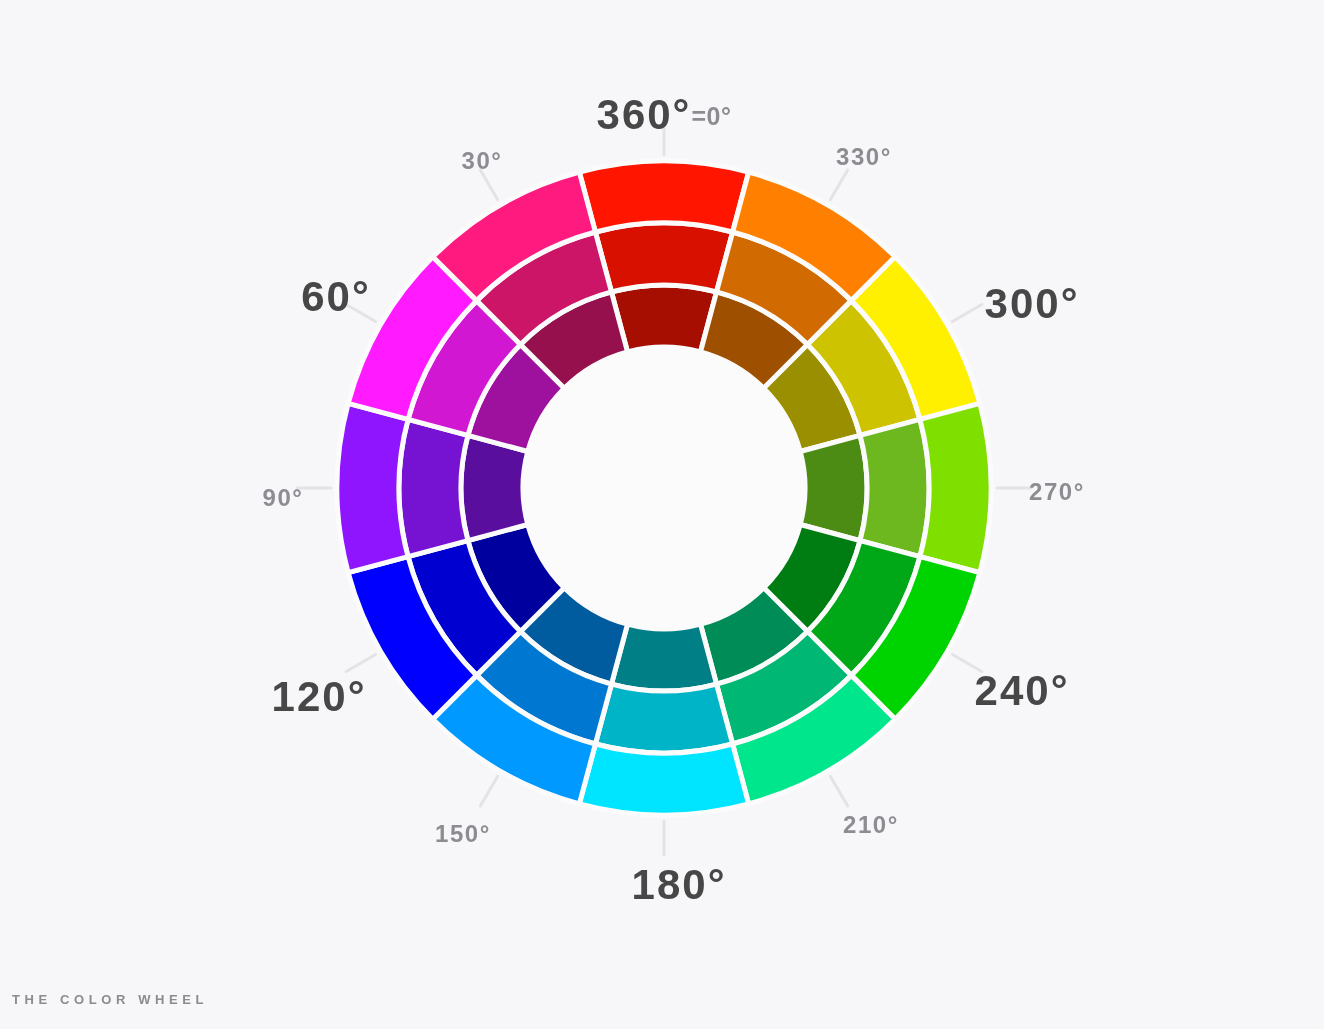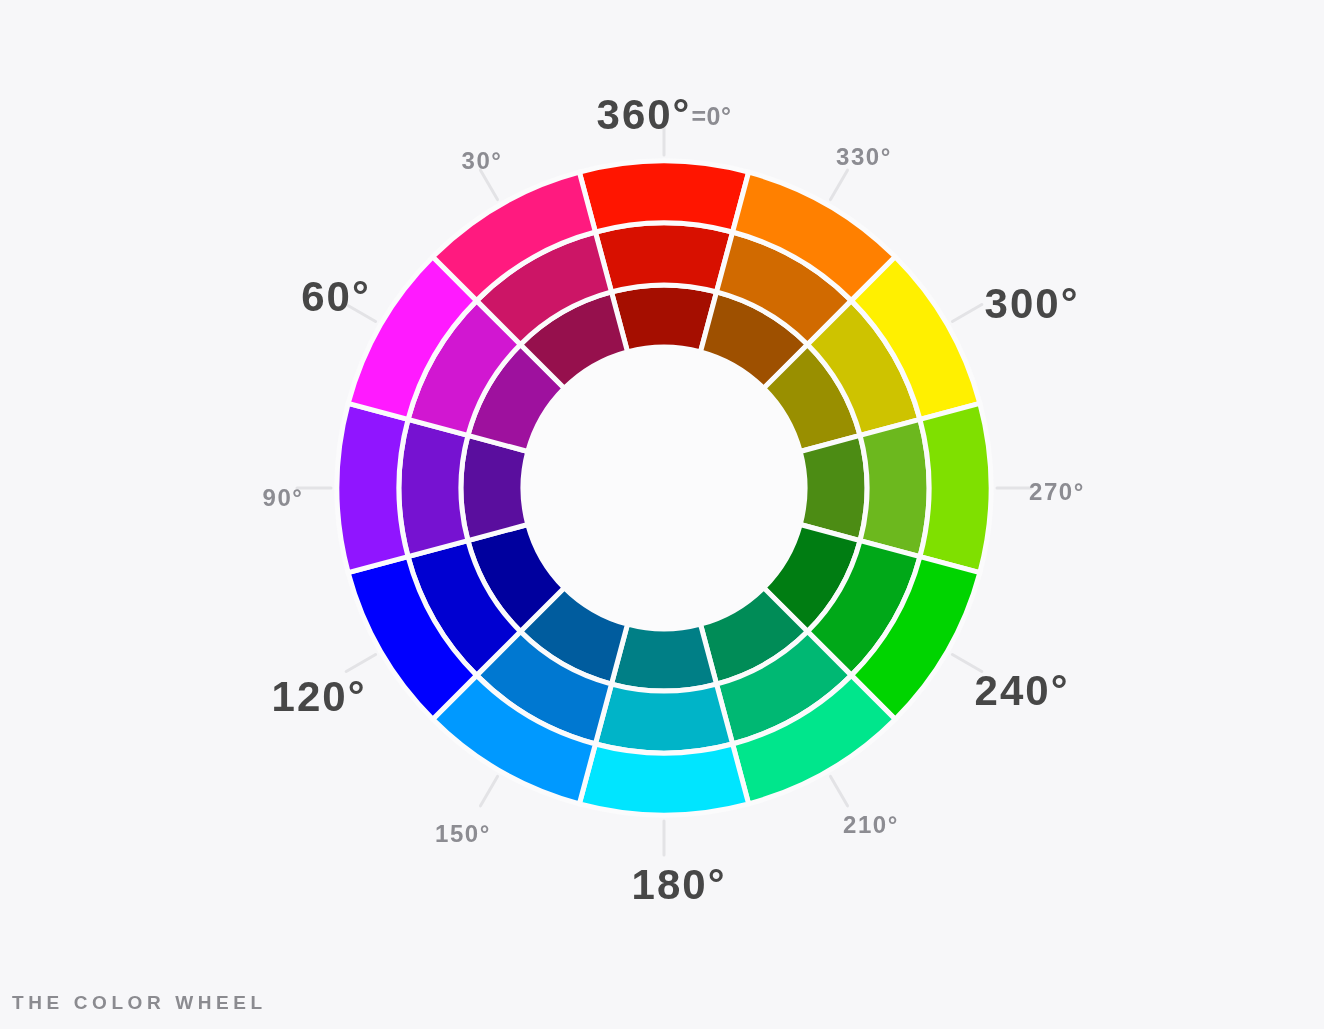--- a/index.html
+++ b/index.html
@@ -23,21 +23,21 @@
   }
   svg#color-wheel-svg {
     display: block;
     width: 1324px;
     height: 1029px;
   }
   .caption {
     position: absolute;
     left: 12px;
     top: 992px;
-    font-size: 19px;
+    font-size: 13px;
     font-weight: bold;
     letter-spacing: 4.6px;
     color: #8b8b90;
     font-family: "Liberation Sans", sans-serif;
     white-space: nowrap;
   }
   .lbl-major {
     font-family: "Liberation Sans", sans-serif;
     font-size: 42px;
     font-weight: bold;

